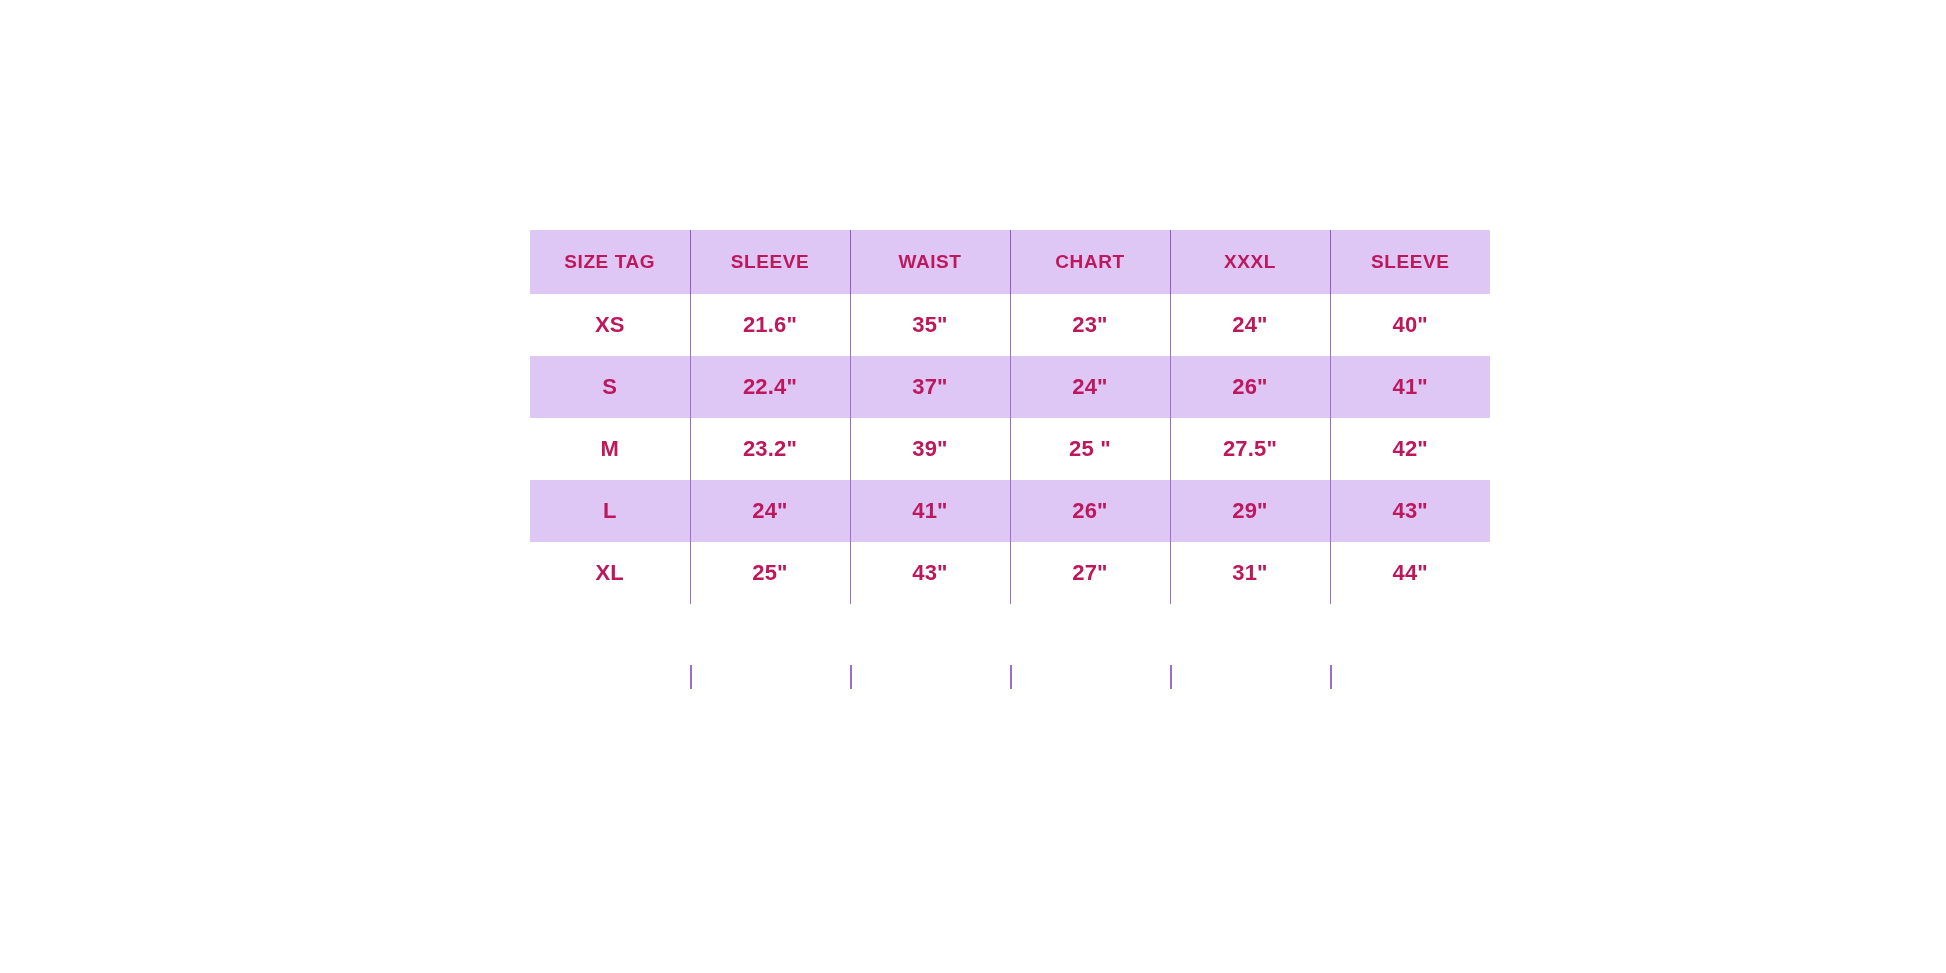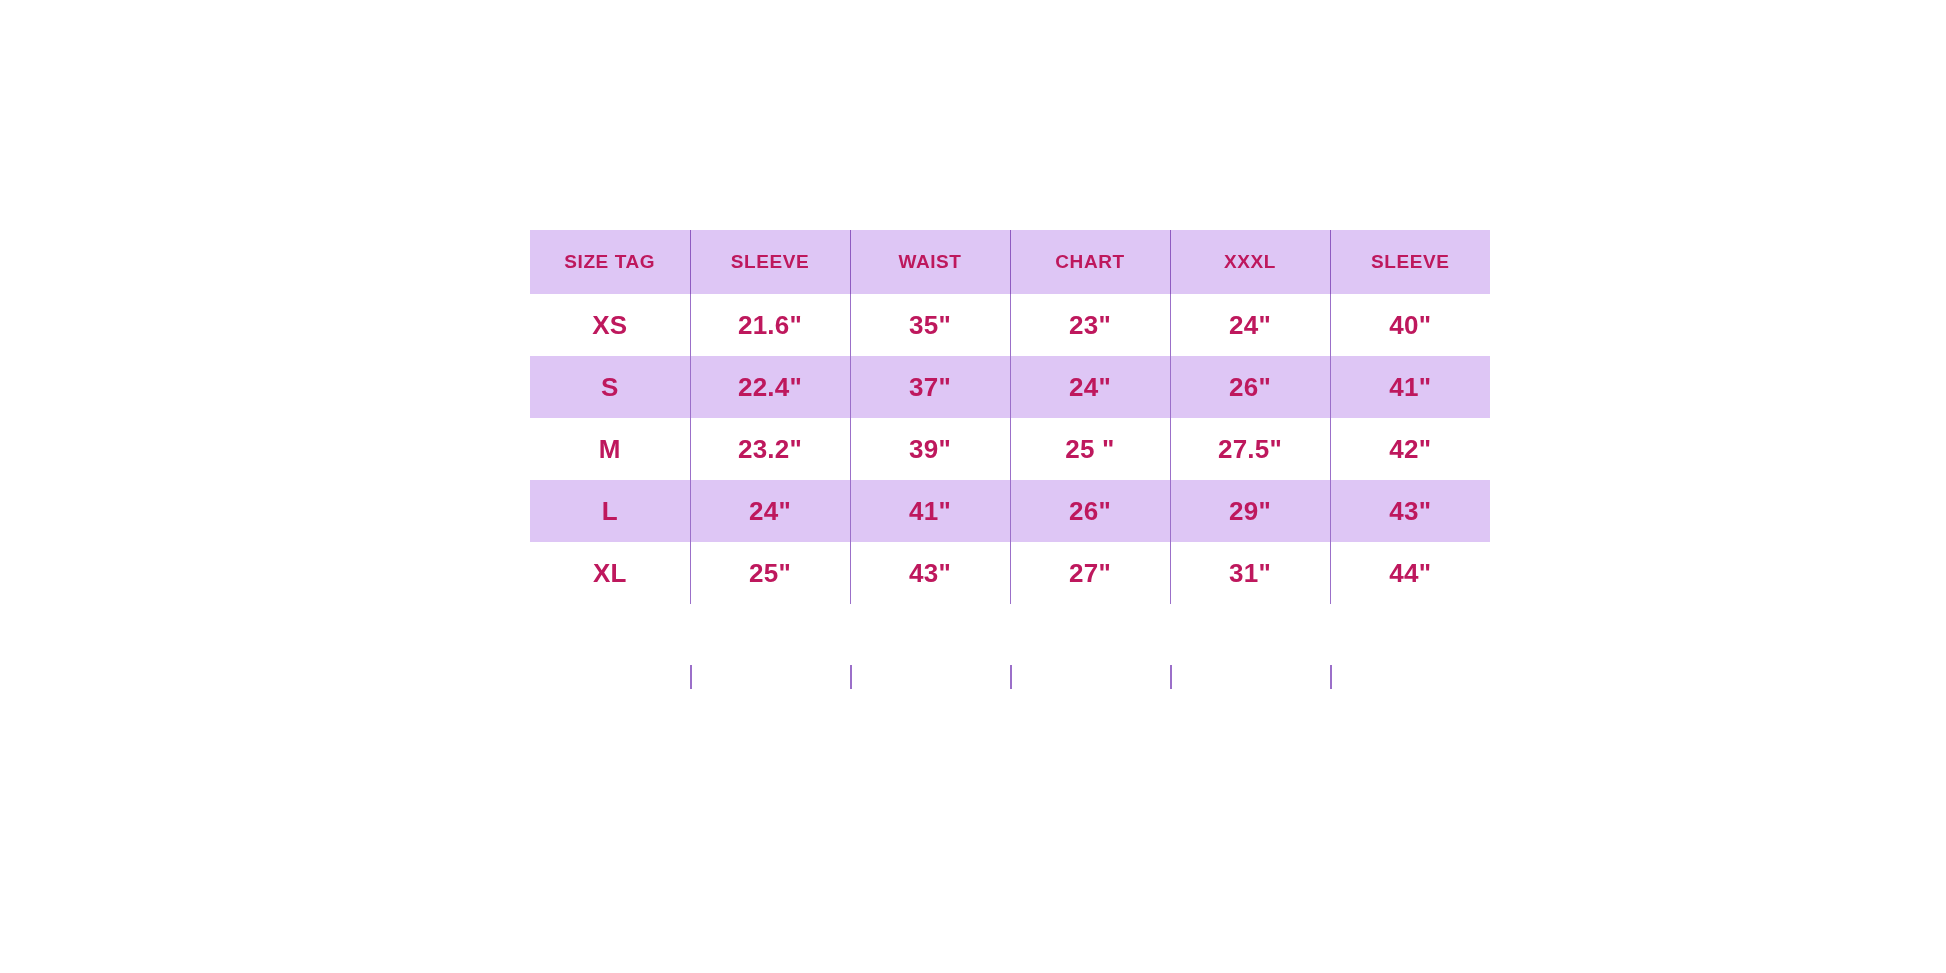--- a/index.html
+++ b/index.html
@@ -73,21 +73,21 @@
 
   table.size-chart thead th {
     height: 56px;
     font-size: 19px;
     letter-spacing: 0.6px;
     background: #DEC6F5;
   }
 
   table.size-chart tbody td {
     height: 54px;
-    font-size: 26px;
+    font-size: 22px;
     letter-spacing: 0.2px;
   }
 
   table.size-chart tbody tr.row-alt td {
     background: #DEC6F5;
   }
   table.size-chart tbody tr.row-plain td {
     background: #ffffff;
   }
 

